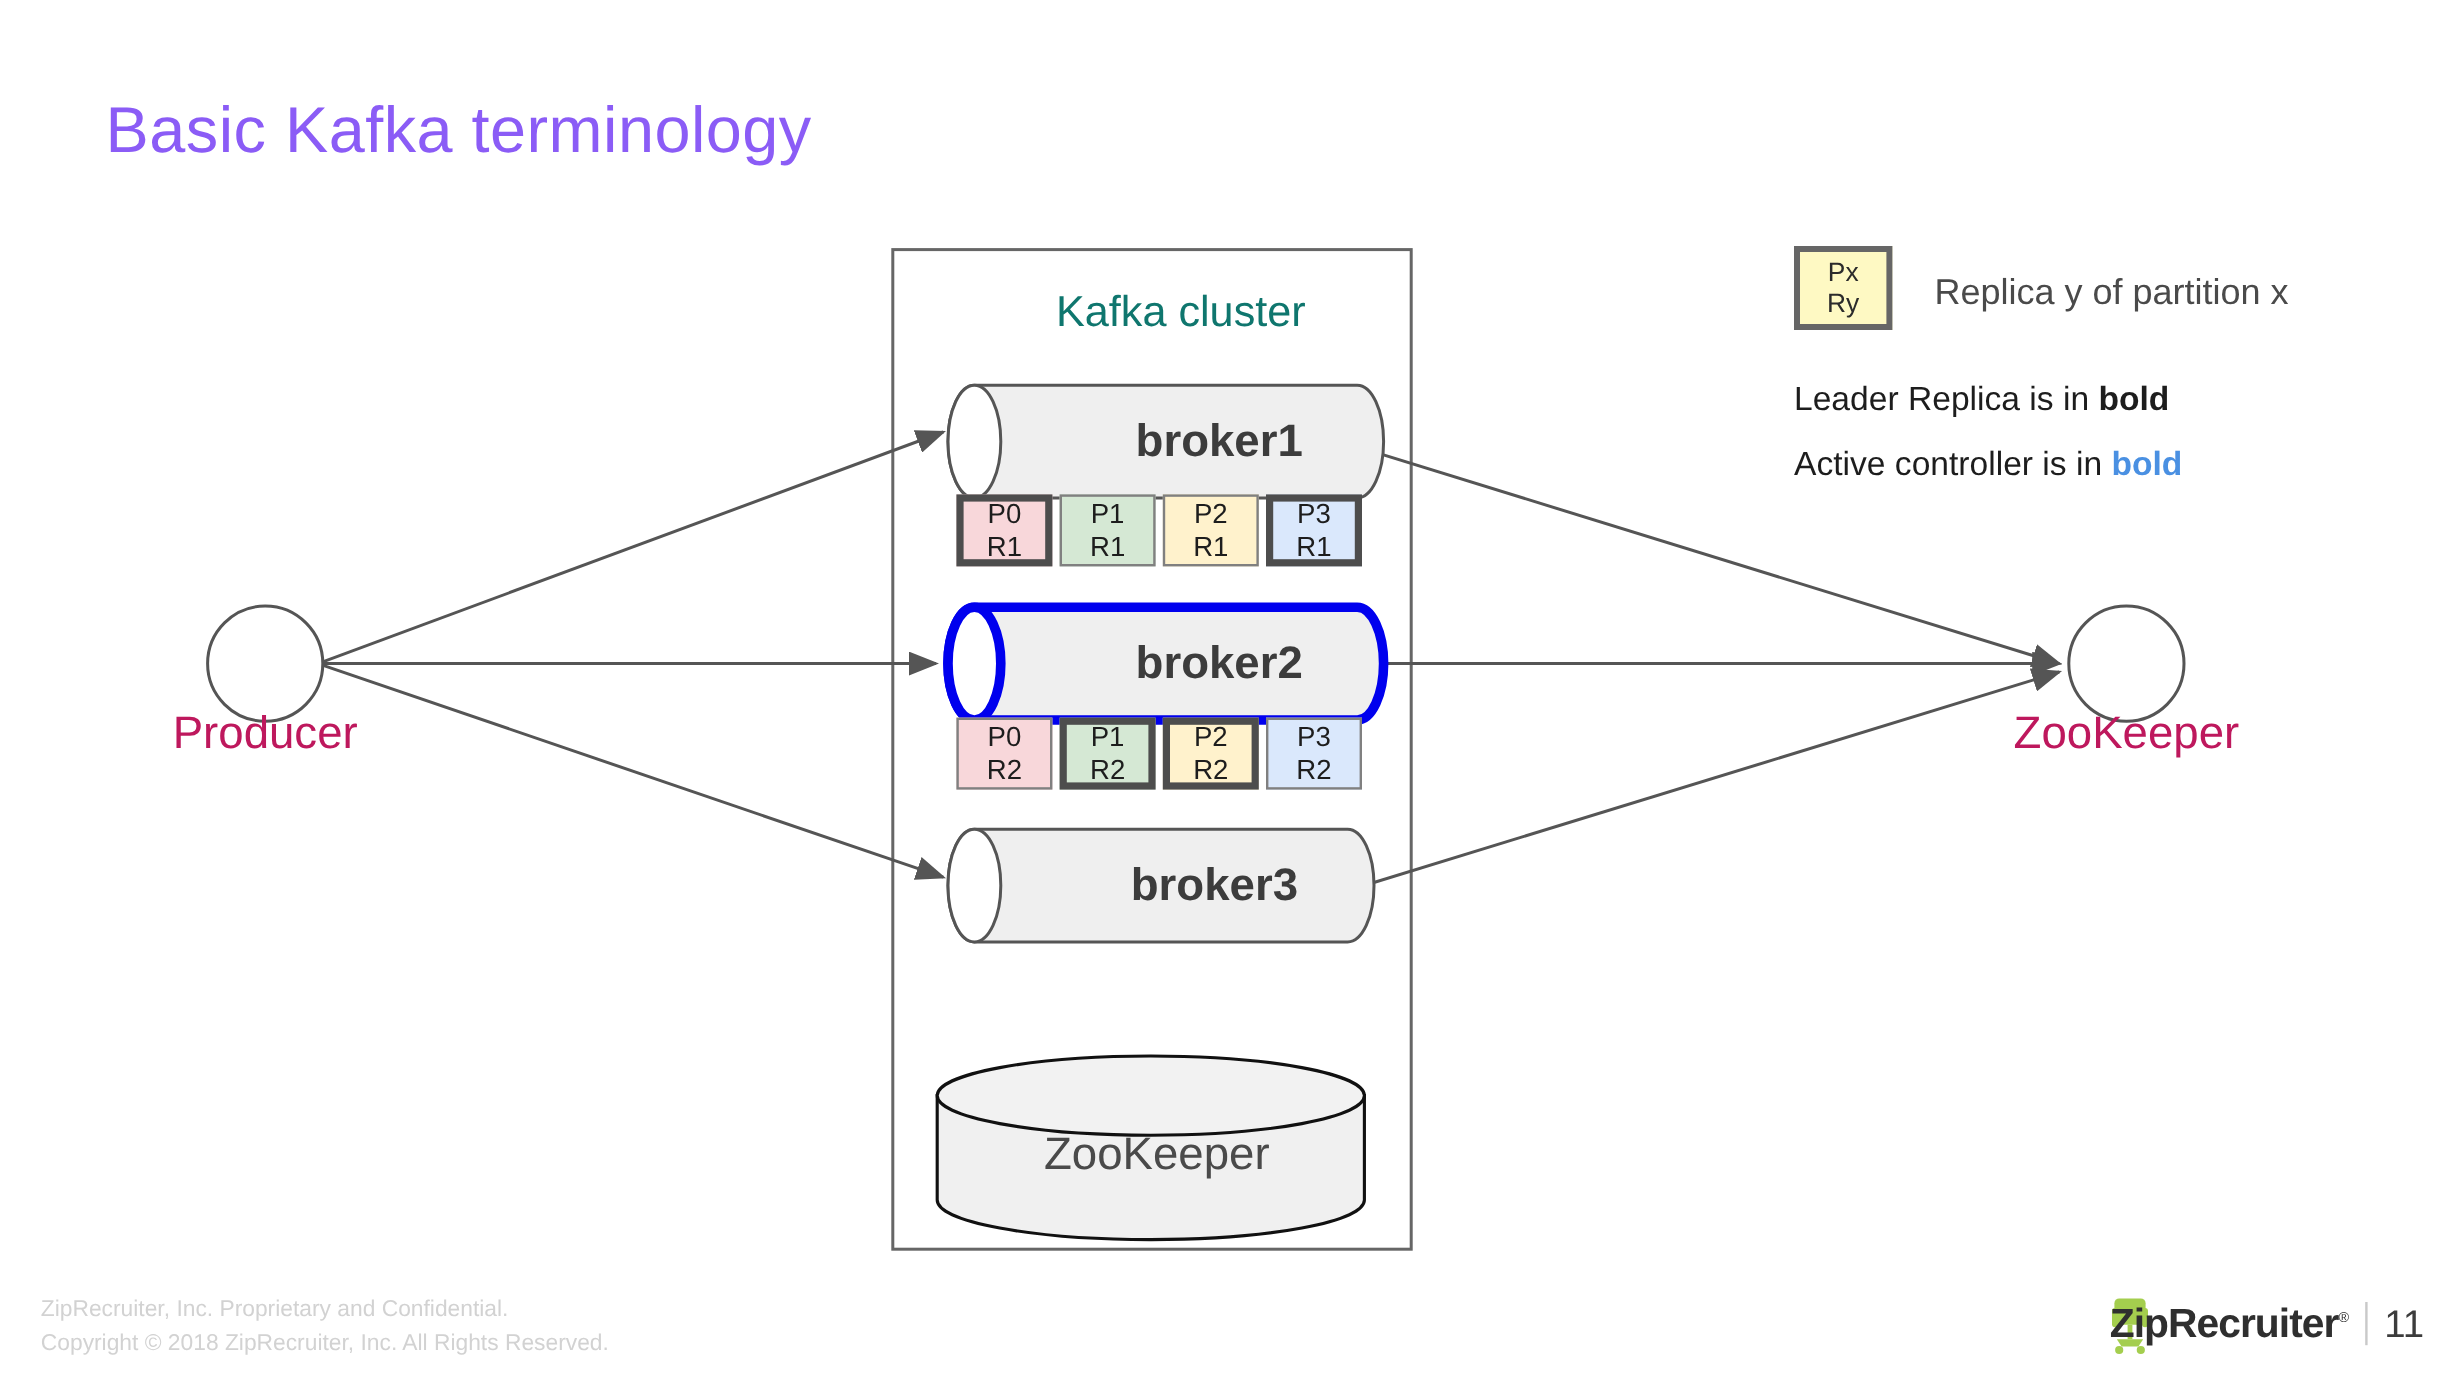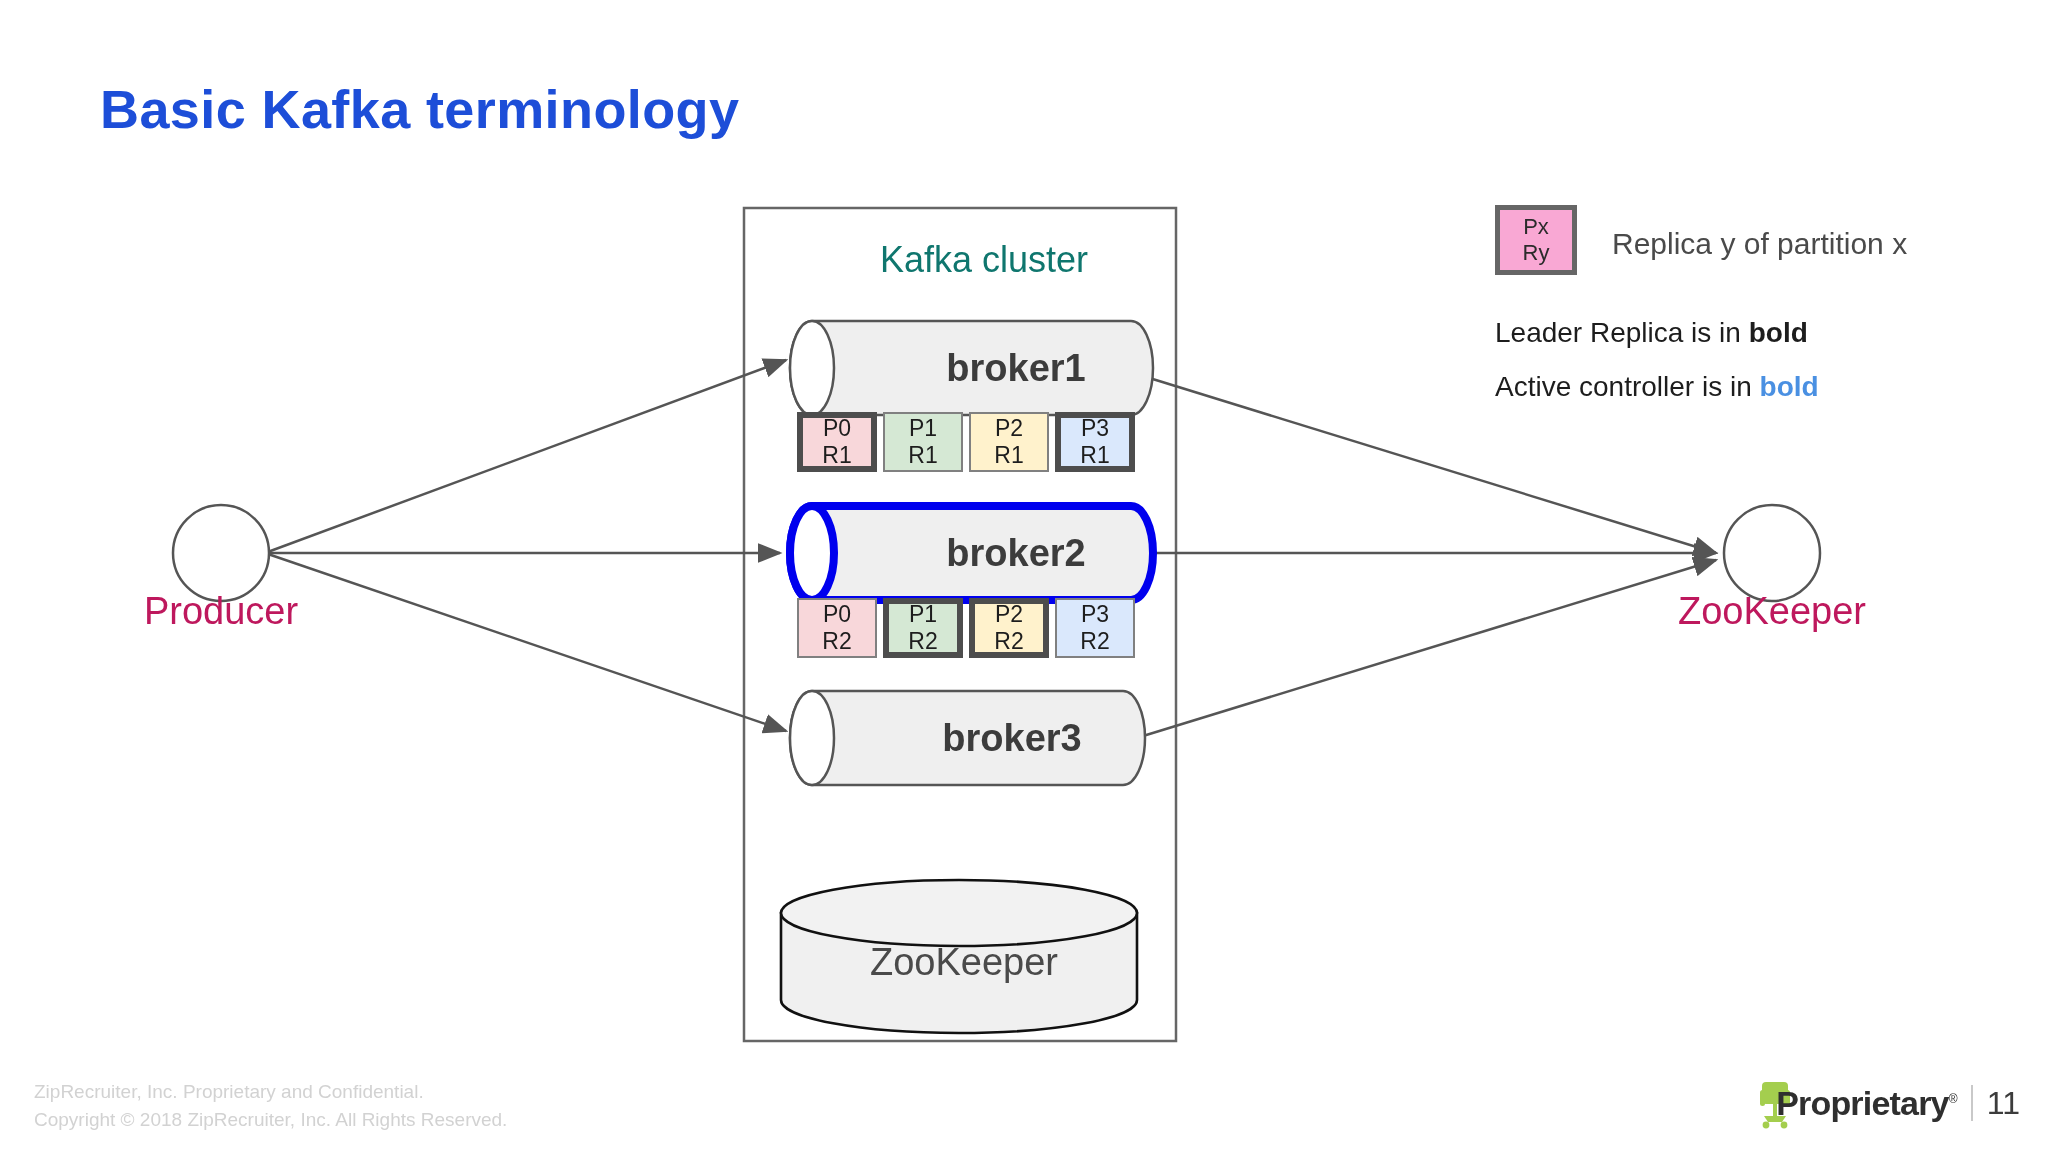--- a/index.html
+++ b/index.html
@@ -12,26 +12,26 @@
     height: 1152px;
     position: relative;
     overflow: hidden;
     font-family: "Liberation Sans", sans-serif;
     color: #3c3c3c;
   }
 
   
   #slide-title {
     position: absolute;
-    left: 100px;
+    left: 88px;
     top: 78px;
     font-size: 54px;
-    font-weight: 700;
+    font-weight: 400;
     letter-spacing: 0.4px;
-    color: #1d4ed8;
+    color: #8b5cf6;
     white-space: nowrap;
   }
 
   
   #diagram-svg {
     position: absolute;
     left: 0;
     top: 0;
     width: 2048px;
     height: 1152px;
@@ -97,21 +97,21 @@
 
   
   #legend-box {
     position: absolute;
     left: 1495px;
     top: 205px;
     width: 82px;
     height: 70px;
     box-sizing: border-box;
     border: 5px solid #666666;
-    background: #f9a8d4;
+    background: #fef9c3;
     display: flex;
     flex-direction: column;
     align-items: center;
     justify-content: center;
     font-size: 22px;
     color: #2b2b2b;
     line-height: 1.2;
   }
   #legend-caption {
     left: 1612px;
@@ -300,17 +300,17 @@
 </div>
 
 <div id="footer-text">
   <div>ZipRecruiter, Inc. Proprietary and Confidential.</div>
   <div>Copyright © 2018 ZipRecruiter, Inc. All Rights Reserved.</div>
 </div>
 
 <div id="footer-brand">
   <div id="zr-logo">
     <div style="width:34px;height:46px;"></div>
-    <div id="zr-wordmark"><span>Proprietary</span><sup>®</sup></div>
+    <div id="zr-wordmark"><span>ZipRecruiter</span><sup>®</sup></div>
   </div>
   <div id="footer-divider"></div>
   <div id="page-number">11</div>
 </div>
 
 </body></html>

